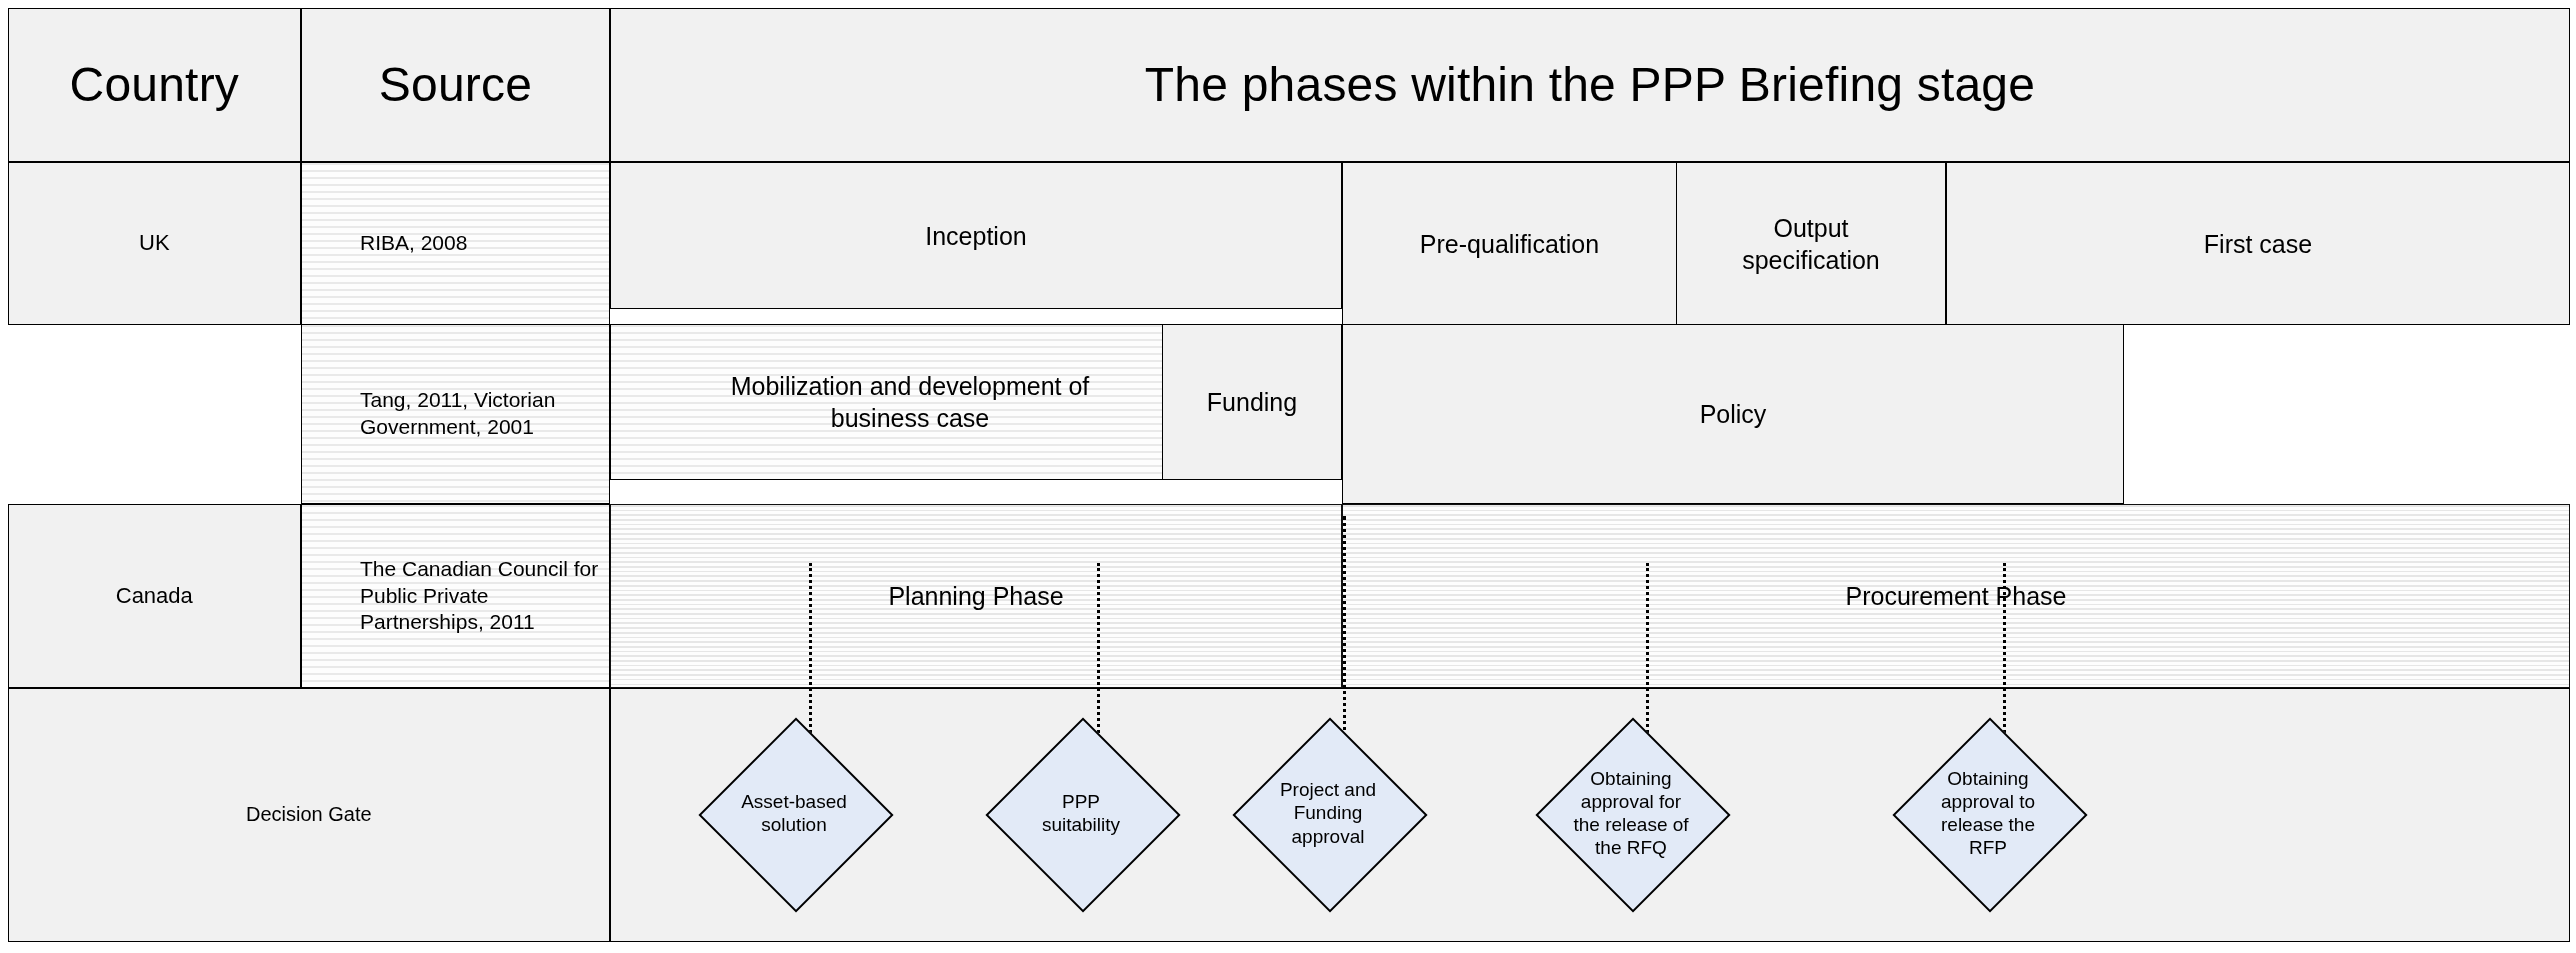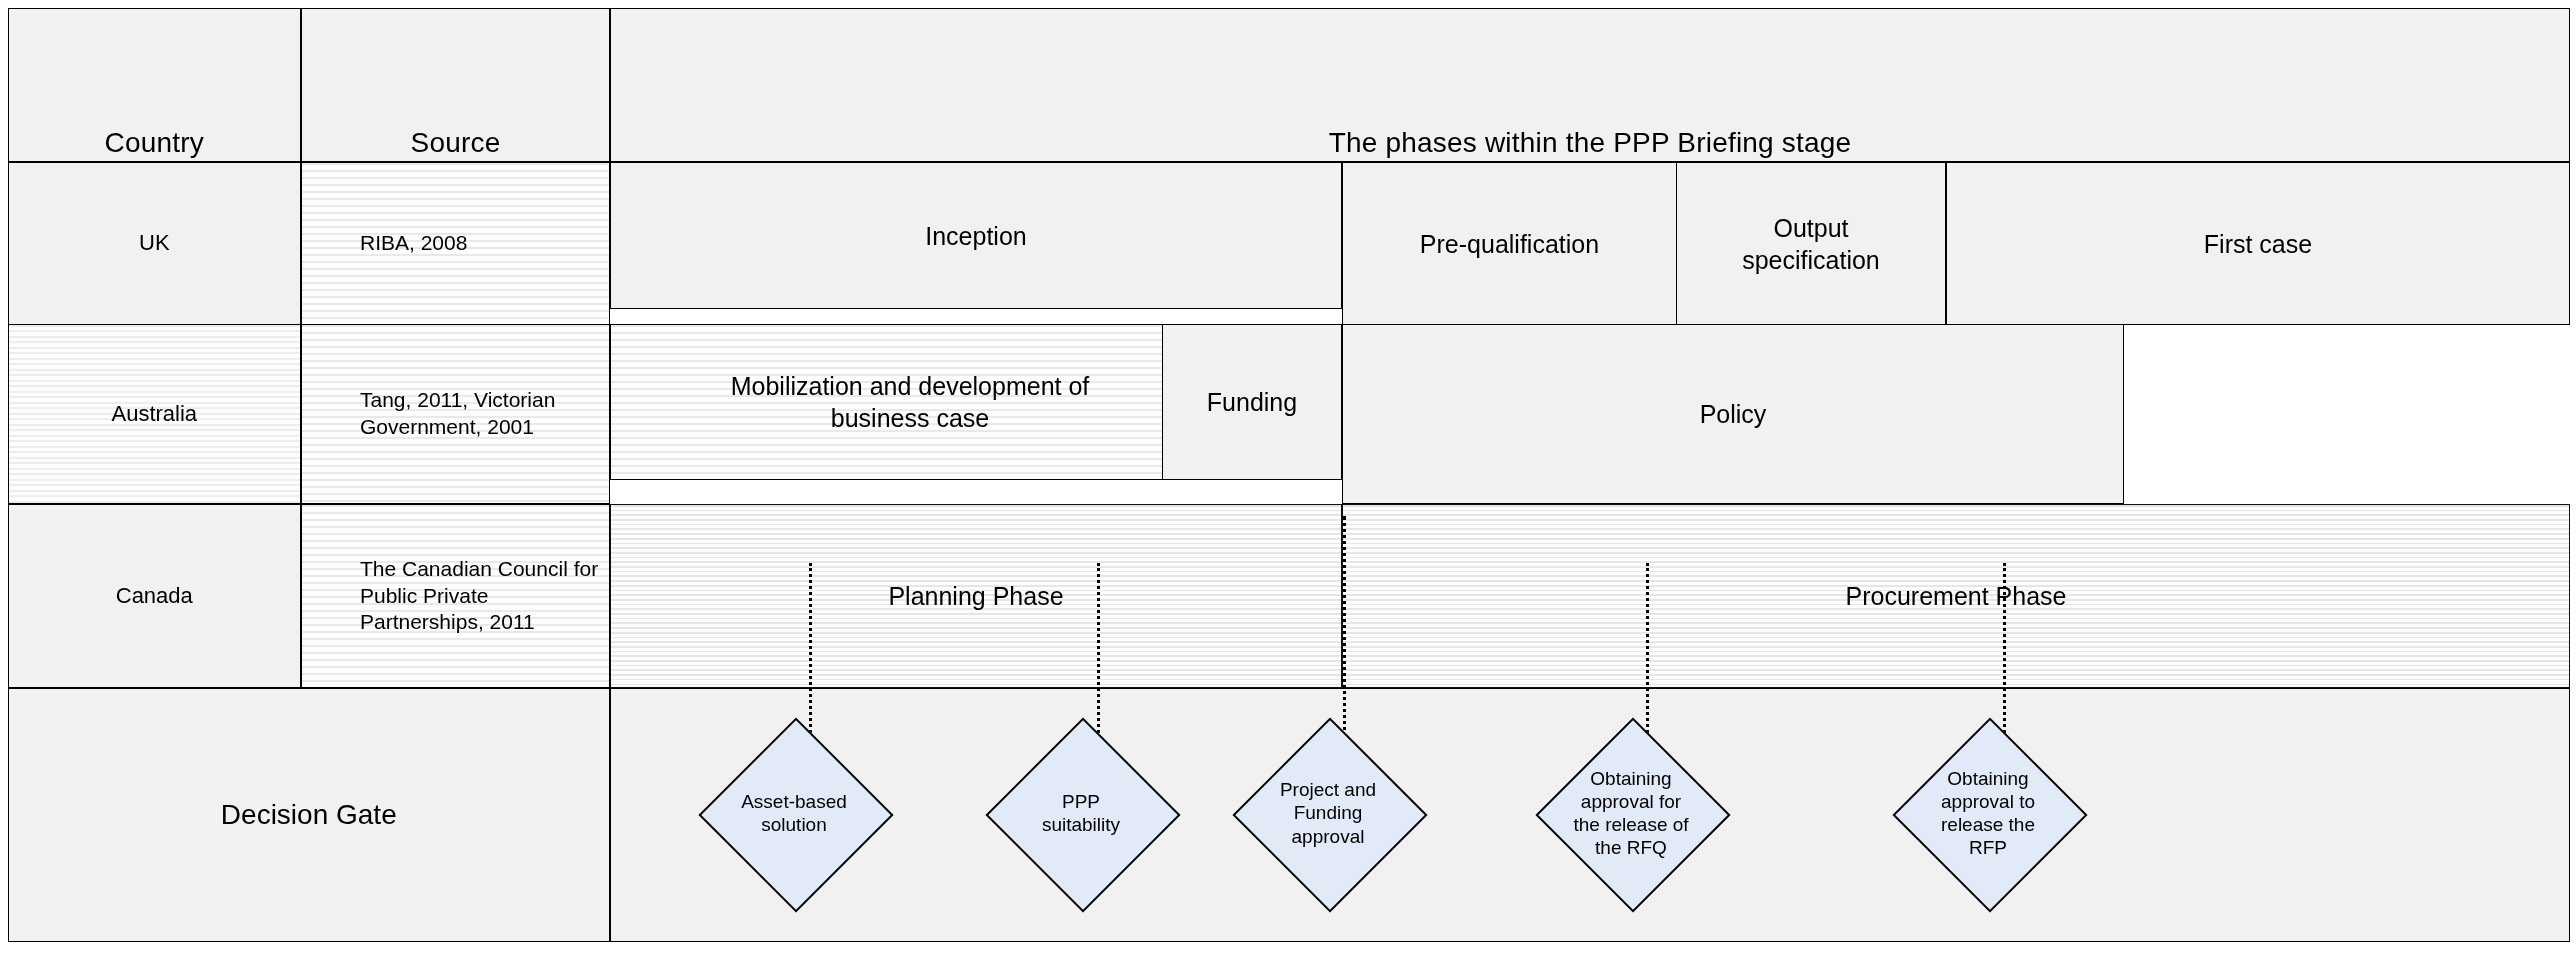--- a/index.html
+++ b/index.html
@@ -38,25 +38,25 @@
     justify-content:center;
     text-align:center;
     line-height:1.28;
     overflow:visible;
   }
   .cell .txt{display:block;padding:0 7.8px;}
   .bdr{border:1.6px solid #000;}
   .bdr-thin{border:1.2px solid #111;}
 
   
-  .f-hdr{font-size:28px;font-stretch:condensed;letter-spacing:0.2px;align-items:flex-end;}
+  .f-hdr{font-size:48px;font-stretch:condensed;letter-spacing:0.2px;}
   .f-country{font-size:22px;}
   .f-src{font-size:21px;}
   .f-phase{font-size:25px;}
-  .f-dg{font-size:28px;}
+  .f-dg{font-size:20px;}
   .f-diamond{font-size:19px;line-height:1.22;}
 
   .left{justify-content:flex-start;text-align:left;}
   .left .txt{padding-left:11px;}
 
   
   .dotline{
     position:absolute;
     width:0;
     border-left:3.9px dotted #000;
@@ -121,23 +121,20 @@
 
   <div class="cell bdr plain f-phase" style="left:1676px;top:162px;width:270px;height:163px;white-space:pre-line;">
     <span class="txt" style="white-space:pre-line;">Output
 specification</span>
   </div>
 
   <div class="cell bdr plain f-phase" style="left:1946px;top:162px;width:624px;height:163px;">
     <span class="txt">First case</span>
   </div>
 
-  <div class="cell bdr tx-grid f-country" style="left:7.8px;top:324px;width:293px;height:180px;">
-    <span class="txt">Australia</span>
-  </div>
 
   <div class="cell bdr tx-lines f-src left" style="left:301px;top:324px;width:309px;height:180px;">
     <span class="txt">Tang, 2011, Victorian Government, 2001</span>
   </div>
 
   <div class="cell bdr tx-lines f-phase" style="left:610px;top:324px;width:553px;height:156px;">
     <span class="txt" style="padding:0 55px;">Mobilization and development of business case</span>
   </div>
 
   <div class="cell bdr plain f-phase" style="left:1162px;top:324px;width:180px;height:156px;">

